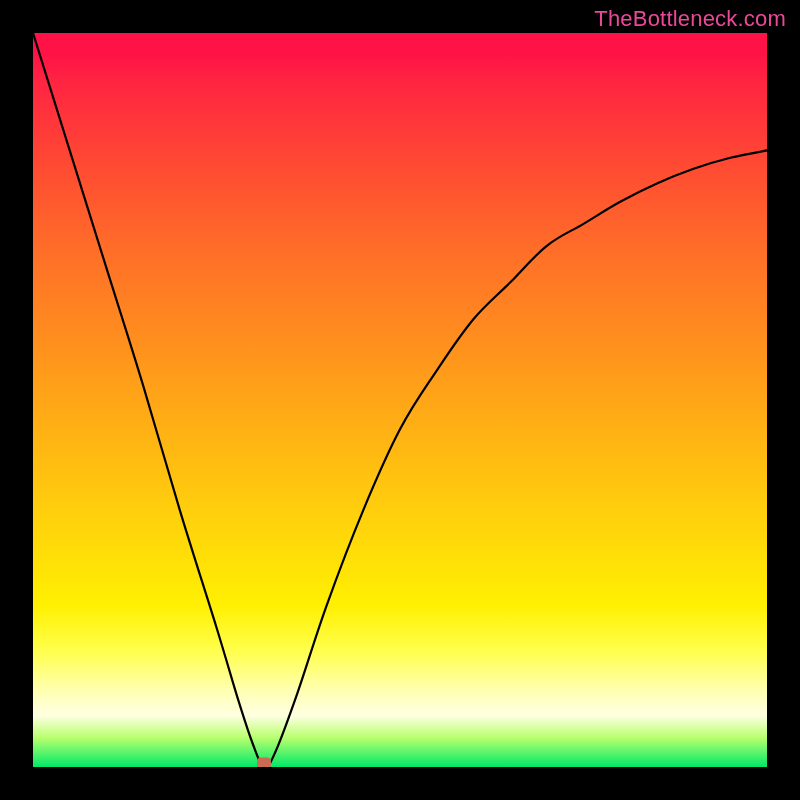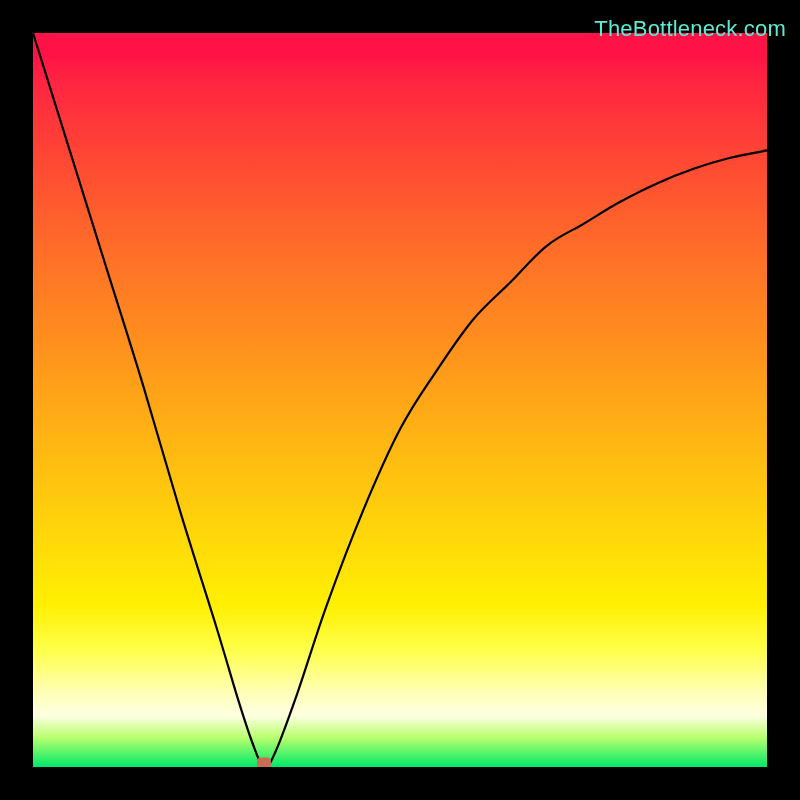--- a/index.html
+++ b/index.html
@@ -12,23 +12,23 @@
     font-family: Arial, Helvetica, sans-serif;
   }
   .frame {
     position: relative;
     width: 800px;
     height: 800px;
     background: #000;
   }
   .watermark {
     position: absolute;
-    top: 16px;
+    top: 6px;
     right: 14px;
-    color: #5eead4;
+    color: #ec4899;
     font-size: 22px;
     font-weight: 400;
     letter-spacing: 0.2px;
     z-index: 10;
   }
   .plot {
     position: absolute;
     top: 33px;
     left: 33px;
     width: 734px;

